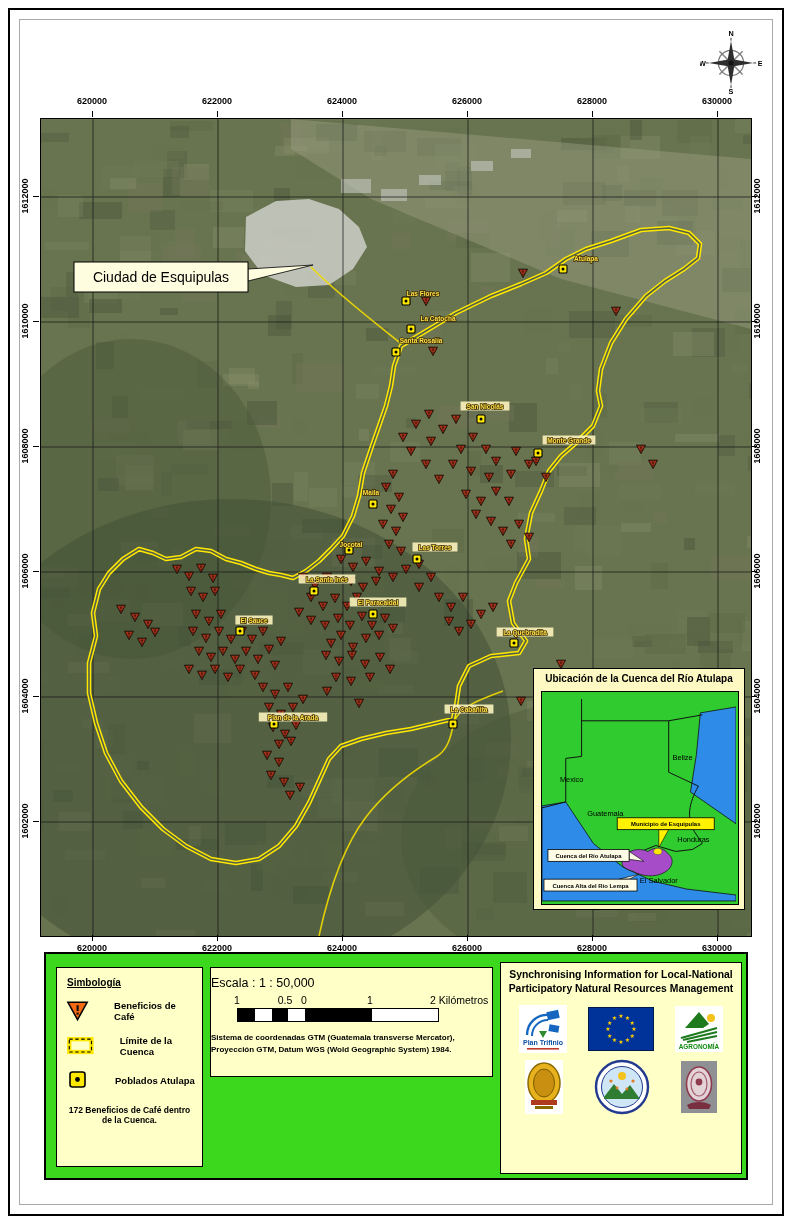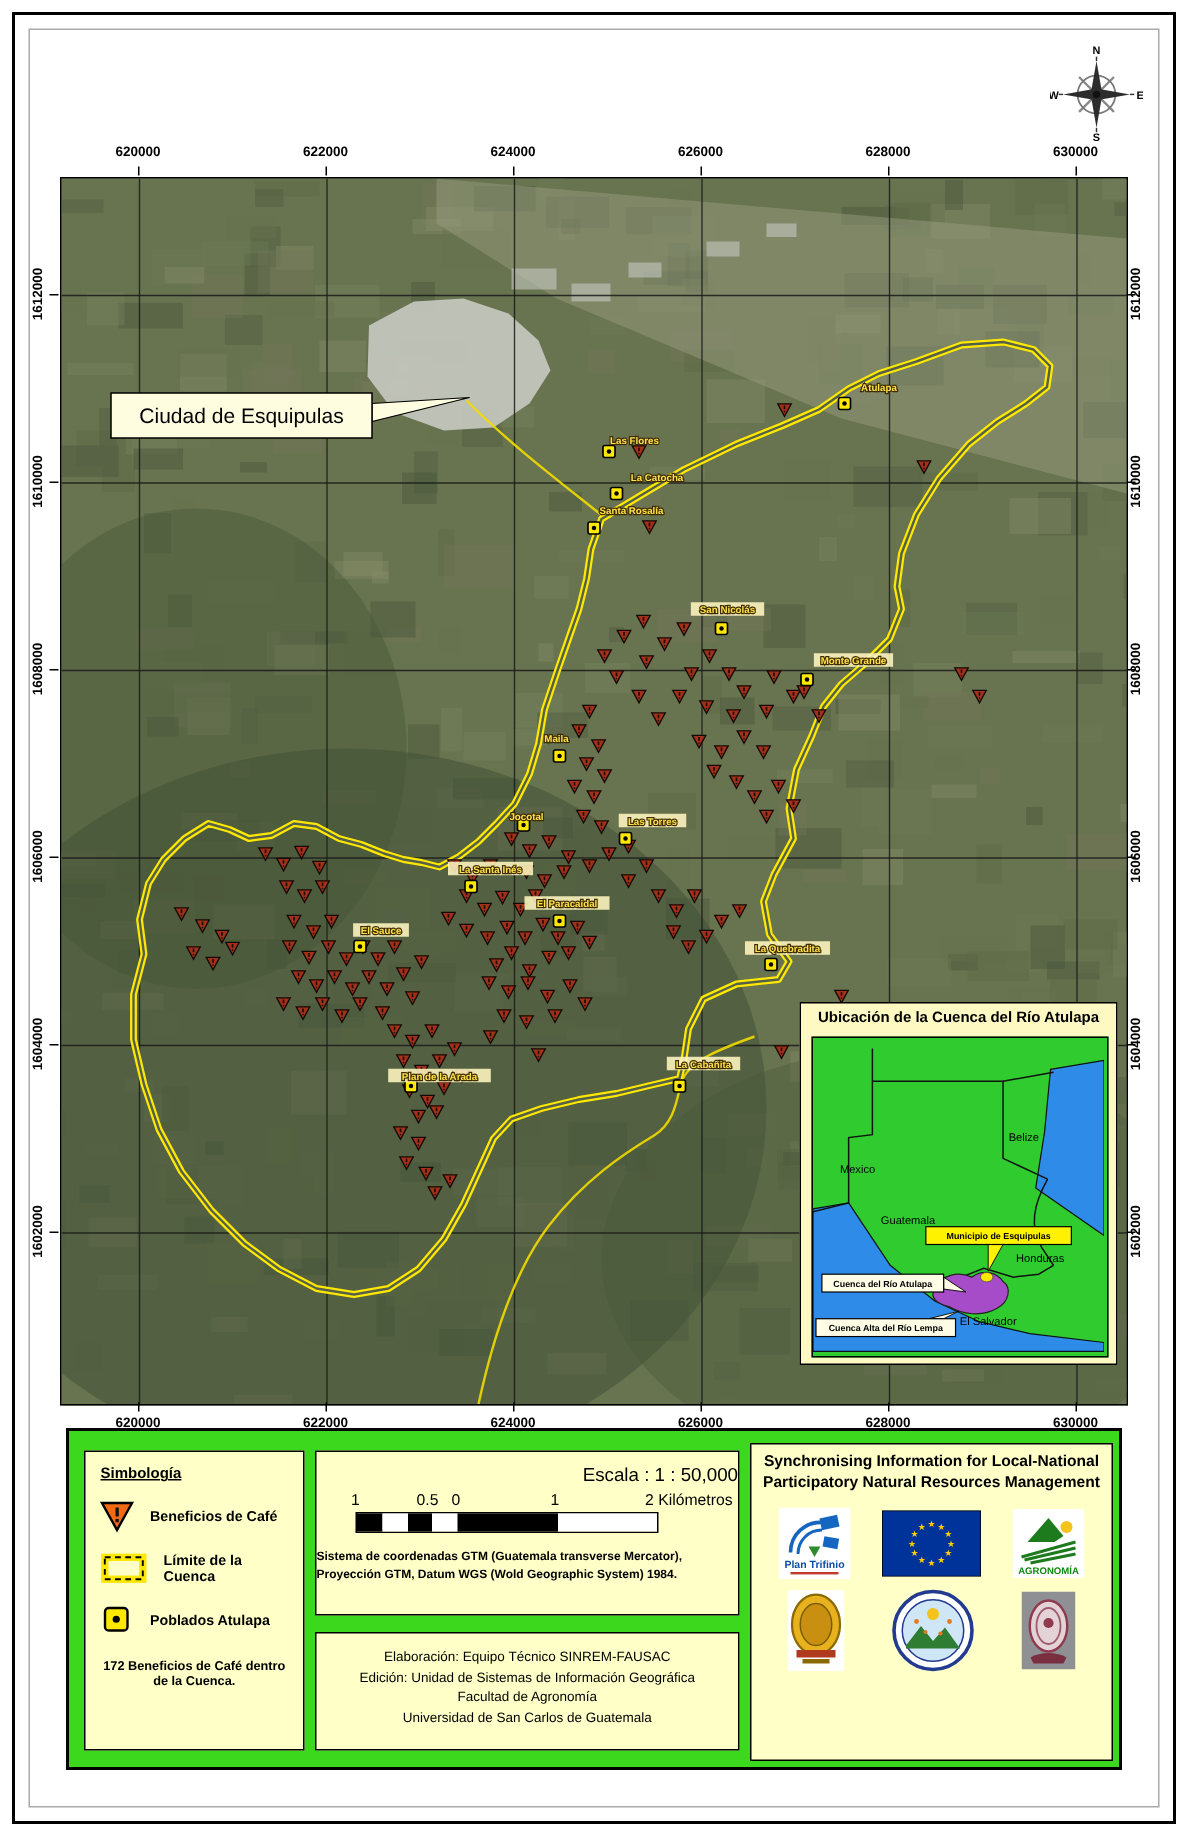--- a/index.html
+++ b/index.html
@@ -17,24 +17,24 @@
   .inset{position:absolute;left:533px;top:668px;width:212px;height:242px;background:#fef9c3;border:1.3px solid #000;box-sizing:border-box;}
   .inset-title{position:absolute;left:0;top:4px;width:100%;text-align:center;font-size:10px;font-weight:bold;color:#000;}
   .inset-map{position:absolute;left:7px;top:22px;width:196px;height:212px;border:1px solid #000;background:#2FCB2F;}
   .panel{position:absolute;left:44px;top:952px;width:704px;height:228px;background:#3BD81E;border:2px solid #000;box-sizing:border-box;}
   .pbox{position:absolute;background:#FFFFC8;border:1.5px solid #000;box-sizing:border-box;}
   .legend-box{left:10px;top:13px;width:147px;height:200px;}
   .scale-box{left:164px;top:13px;width:283px;height:110px;}
   .credits-box{left:164px;top:134px;width:283px;height:79px;}
   .project-box{left:454px;top:8px;width:242px;height:212px;}
   .legend-h{margin:9px 0 4px 10px;font-size:10px;font-weight:bold;text-decoration:underline;}
-  .legend-item{display:flex;align-items:center;gap:9px;margin:11px 6px 0 8px;}
+  .legend-item{display:flex;align-items:center;gap:24px;margin:11px 6px 0 8px;}
   .legend-item .lab{font-size:9.5px;font-weight:bold;}
   .legend-note{margin-top:14px;text-align:center;font-size:8.5px;font-weight:bold;padding:0 8px;}
-  .scale-title{text-align:right;font-size:12.5px;margin-top:8px;}
+  .scale-title{text-align:left;font-size:12.5px;margin-top:8px;}
   .bar-zone{position:relative;margin:4px 0 0 26px;width:240px;height:30px;}
   .bar-lab{position:absolute;top:0;font-size:10.5px;transform:translateX(-50%);white-space:nowrap;}
   .bar-lab.last{transform:none;}
   .sbar{position:absolute;left:0;top:14px;width:200px;height:12px;border:1px solid #000;display:flex;}
   .sbar div{height:100%;}
   .crs{margin-top:8px;text-align:left;font-size:8px;font-weight:bold;line-height:1.45;}
   .credits{padding-top:9px;text-align:center;font-size:9px;line-height:1.5;}
   .proj-title{text-align:center;font-size:15px;font-weight:bold;margin-top:7px;}
   .proj-sub{text-align:center;font-size:10.4px;line-height:1.32;margin-top:5px;font-weight:bold;}
   .logo-row{display:flex;justify-content:space-around;align-items:center;margin-top:10px;padding:0 8px;}
@@ -1441,28 +1441,20 @@
           <div style="width:33.25%;background:#000"></div>
           <div style="width:33.25%;background:#fff"></div>
         </div>
       </div>
       <div class="crs">
         <span>Sistema de coordenadas GTM (Guatemala transverse Mercator),</span><br>
         <span>Proyección GTM, Datum WGS (Wold Geographic System) 1984.</span>
       </div>
     </div>
 
-    <div class="pbox credits-box">
-      <div class="credits">
-        <span>Elaboración: Equipo Técnico SINREM-FAUSAC</span><br>
-        <span>Edición: Unidad de Sistemas de Información Geográfica</span><br>
-        <span>Facultad de Agronomía</span><br>
-        <span>Universidad de San Carlos de Guatemala</span>
-      </div>
-    </div>
 
     <div class="pbox project-box">
       <div class="proj-sub">
         <span>Synchronising Information for Local-National</span><br>
         <span>Participatory Natural Resources Management</span>
       </div>
       <div class="logo-row">
         <svg width="48" height="48" viewBox="0 0 48 48">
           <rect x="0" y="0" width="48" height="48" fill="#fff"></rect>
           <path d="M8,30 C8,18 18,9 30,10" fill="none" stroke="#1566c0" stroke-width="2.4"></path>

